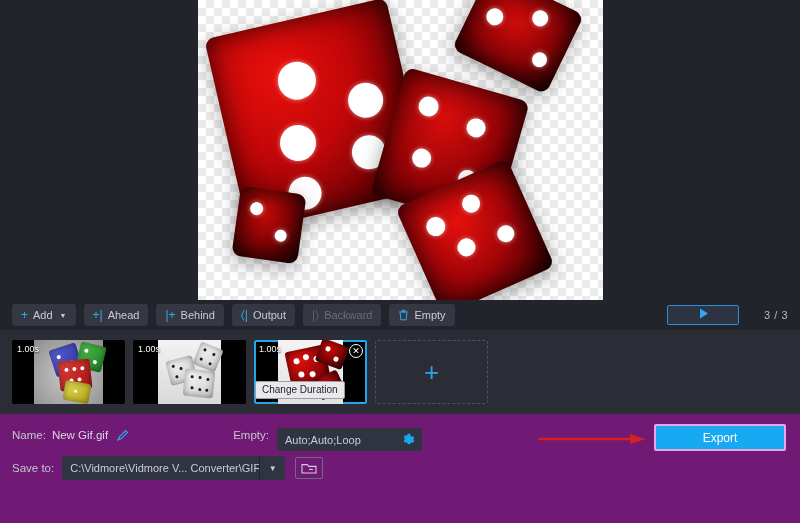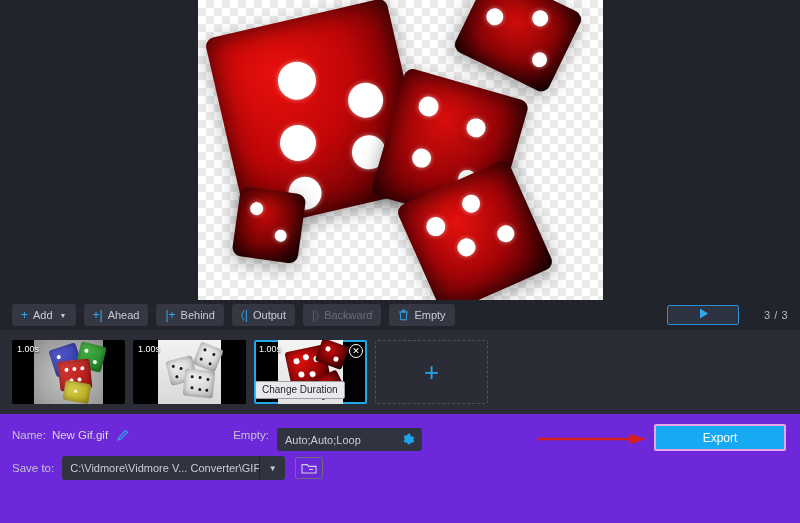--- a/index.html
+++ b/index.html
@@ -167,21 +167,21 @@
   }
   .addtile {
     width: 113px; height: 64px; flex: 0 0 auto;
     border: 1.5px dashed #4e5160; border-radius: 3px;
     display: flex; align-items: center; justify-content: center;
   }
   .plus-big { color: #29a3e8; font-size: 26px; font-weight: 300; line-height: 1; }
 
   
   .bottom {
-    flex: 1 1 auto; background: #6d28d9;
+    flex: 1 1 auto; background: #701a75;
     position: relative; padding: 9px 12px 0;
   }
   .row { display: flex; align-items: center; height: 24px; }
   .row + .row { margin-top: 9px; }
   .lbl { font-size: 11.5px; color: #c3c5ce; }
   .val { font-size: 11.5px; color: #d7d9e1; margin-left: 6px; }
   .pencil { margin-left: 8px; color: #2ea7ee; display: flex; }
   .out-group { display: flex; align-items: center; margin-left: 104px; }
   .out-box {
     width: 145px; height: 23px; background: #303440; border-radius: 3px;

